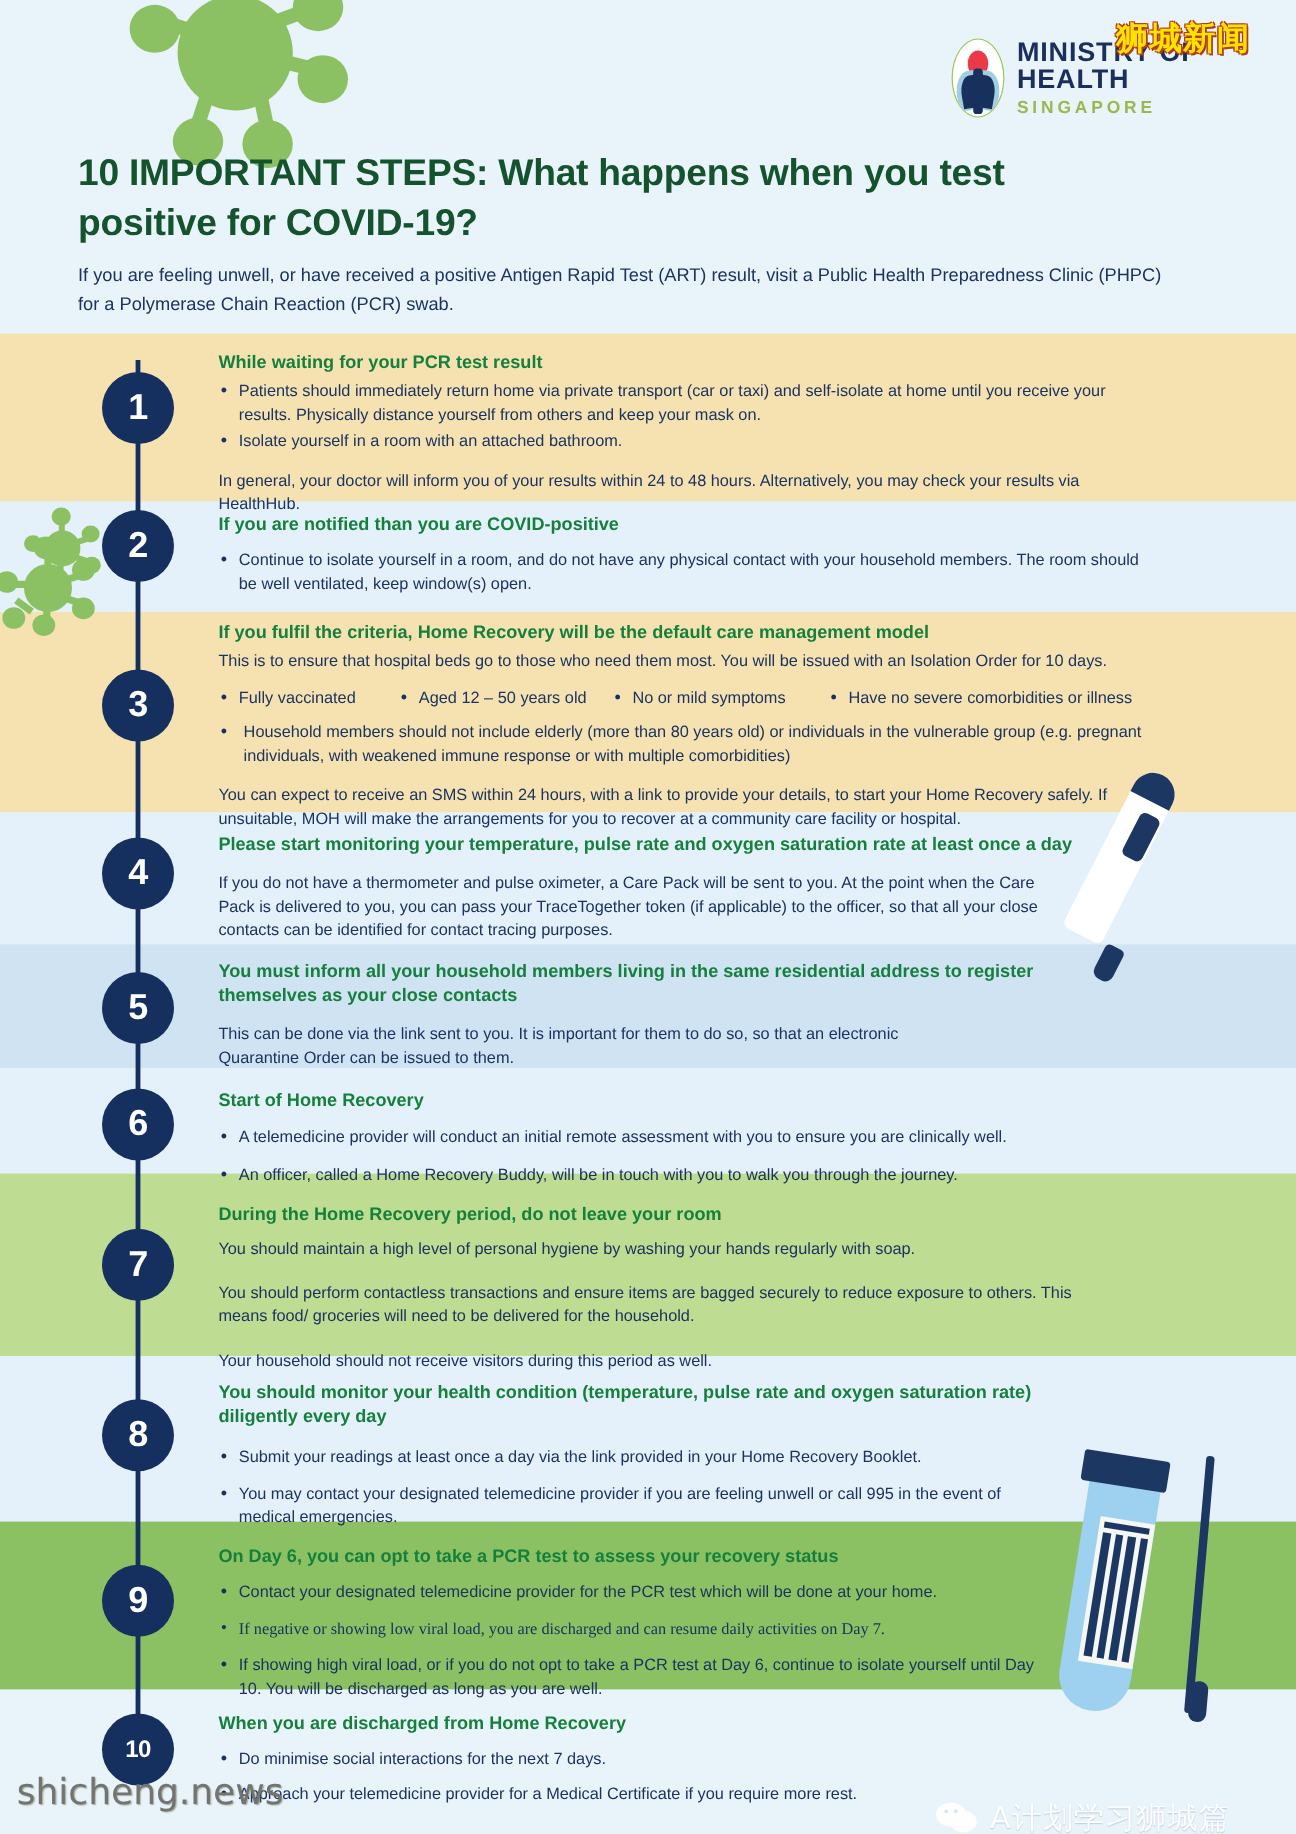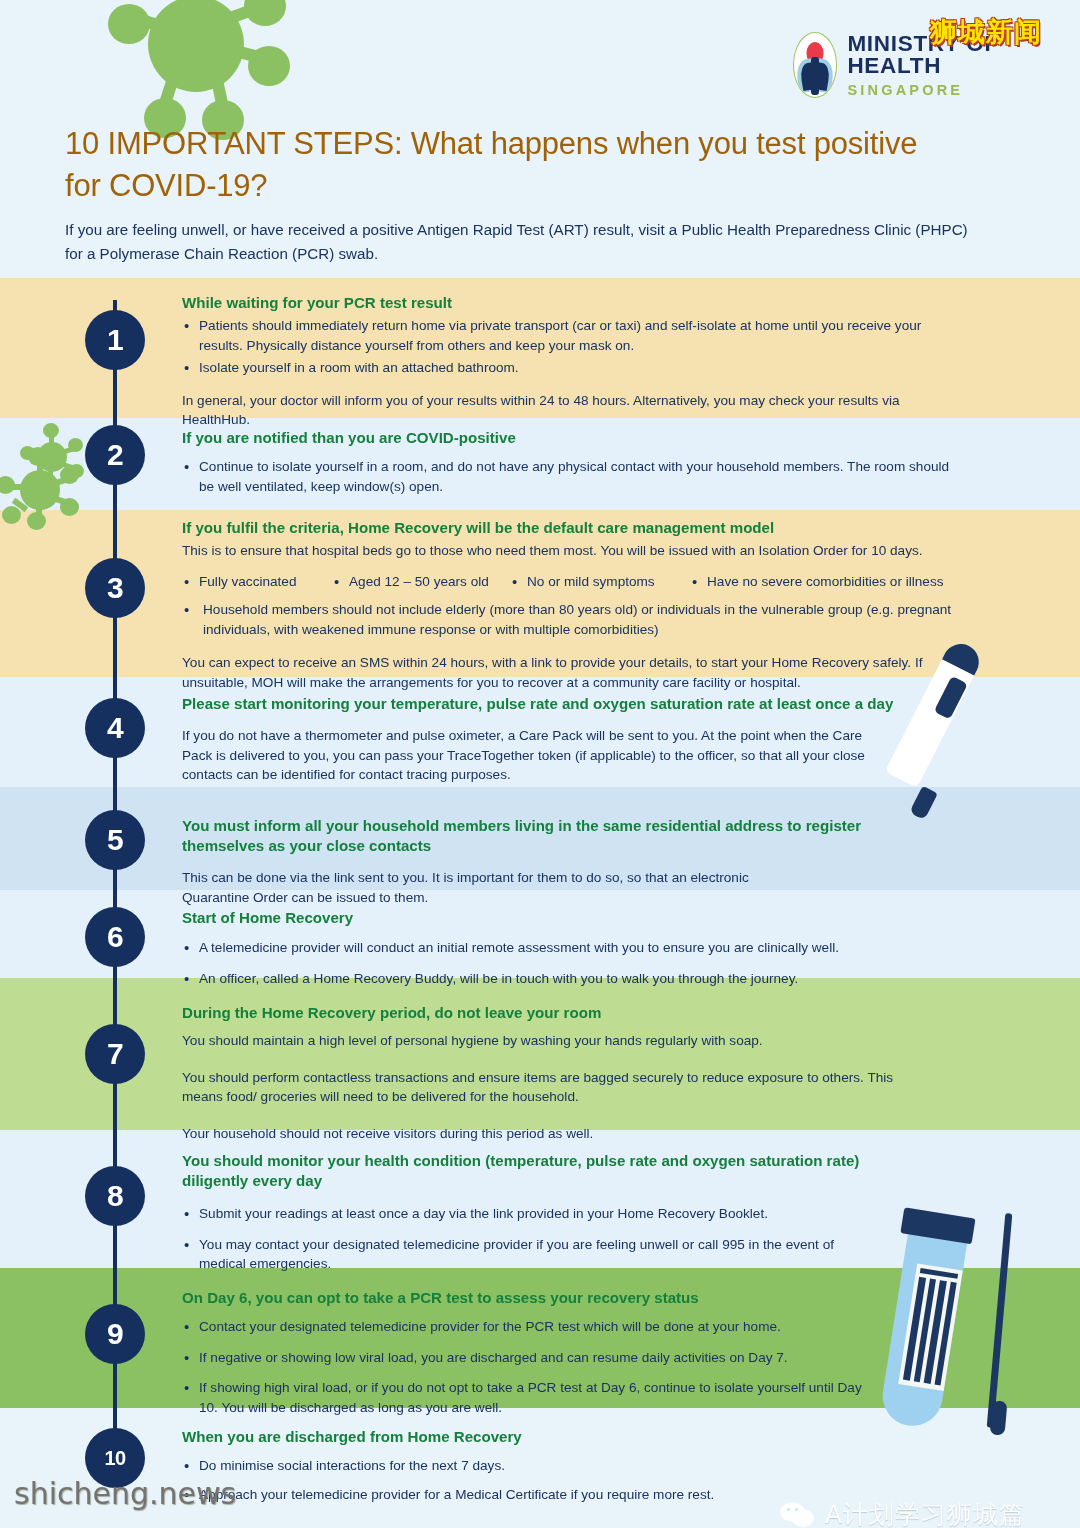--- a/index.html
+++ b/index.html
@@ -56,22 +56,22 @@
 
   #wm-cn {
     position: absolute; left: 930px; top: 14px;
     font-size: 27px; font-weight: 700; color: #ffe400;
     letter-spacing: 1px;
     text-shadow: 1.5px 1.5px 0 #b33a1a, -1px -1px 0 #b33a1a, 1px -1px 0 #b33a1a, -1px 1px 0 #b33a1a;
   }
 
   #main-title {
     position: absolute; left: 65px; top: 123px; width: 880px;
-    font-size: 31px; line-height: 1.34; font-weight: 400;
-    color: #a16207; letter-spacing: -0.2px;
+    font-size: 31px; line-height: 1.34; font-weight: 700;
+    color: #14532d; letter-spacing: -0.2px;
   }
   #intro {
     position: absolute; left: 65px; top: 218px; width: 905px;
     font-size: 15.2px; line-height: 1.58; color: #1b3360; font-weight: 400;
   }
 
   
   .band { position: absolute; left: 0; width: 1080px; }
 
   
@@ -321,21 +321,21 @@
     <div class="s-para">You can expect to receive an SMS within 24 hours, with a link to provide your details, to start your Home Recovery safely. If unsuitable, MOH will make the arrangements for you to recover at a community care facility or hospital.</div>
   </div>
 
   <div class="step-body" style="top:694px;">
     <div class="s-head">Please start monitoring your temperature, pulse rate and oxygen saturation rate at least once a day</div>
     <div class="s-gap" style="height:9px;"></div>
     <div class="s-para" style="width:700px;">If you do not have a thermometer and pulse oximeter, a Care Pack will be sent to you. At the point when the Care Pack is delivered to you, you can pass your TraceTogether token (if applicable) to the officer, so that all your close contacts can be identified for contact tracing purposes.</div>
   </div>
 
   <div class="step-body" style="top:800px;">
-    <div class="s-head" style="width:690px;margin-top:16px;">You must inform all your household members living in the same residential address to register themselves as your close contacts</div>
+    <div class="s-head" style="width:690px;">You must inform all your household members living in the same residential address to register themselves as your close contacts</div>
     <div class="s-gap" style="height:9px;"></div>
     <div class="s-para" style="width:600px;">This can be done via the link sent to you. It is important for them to do so, so that an electronic Quarantine Order can be issued to them.</div>
   </div>
 
   <div class="step-body" style="top:1003px;">
     <div class="s-head">During the Home Recovery period, do not leave your room</div>
     <div class="s-gap" style="height:5px;"></div>
     <div class="s-para">You should maintain a high level of personal hygiene by washing your hands regularly with soap.</div>
     <div class="s-gap" style="height:17px;"></div>
     <div class="s-para" style="width:715px;">You should perform contactless transactions and ensure items are bagged securely to reduce exposure to others. This means food/ groceries will need to be delivered for the household.</div>
@@ -359,21 +359,21 @@
       <li style="margin-bottom:11px;">Submit your readings at least once a day via the link provided in your Home Recovery Booklet.</li>
       <li style="width:660px;">You may contact your designated telemedicine provider if you are feeling unwell or call 995 in the event of medical emergencies.</li>
     </ul>
   </div>
 
   <div class="step-body" style="top:1288px;">
     <div class="s-head">On Day 6, you can opt to take a PCR test to assess your recovery status</div>
     <div class="s-gap" style="height:6px;"></div>
     <ul class="s-list">
       <li style="margin-bottom:11px;">Contact your designated telemedicine provider for the PCR test which will be done at your home.</li>
-      <li style="margin-bottom:11px;">If negative or showing low viral load, you are discharged and can resume daily activities on Day 7.</li>
+      <li style="margin-bottom:11px;font-family:Liberation Serif, serif;">If negative or showing low viral load, you are discharged and can resume daily activities on Day 7.</li>
       <li style="width:700px;">If showing high viral load, or if you do not opt to take a PCR test at Day 6, continue to isolate yourself until Day 10. You will be discharged as long as you are well.</li>
     </ul>
   </div>
 
   <div class="step-body" style="top:1427px;">
     <div class="s-head">When you are discharged from Home Recovery</div>
     <div class="s-gap" style="height:6px;"></div>
     <ul class="s-list">
       <li style="margin-bottom:9px;">Do minimise social interactions for the next 7 days.</li>
       <li>Approach your telemedicine provider for a Medical Certificate if you require more rest.</li>

